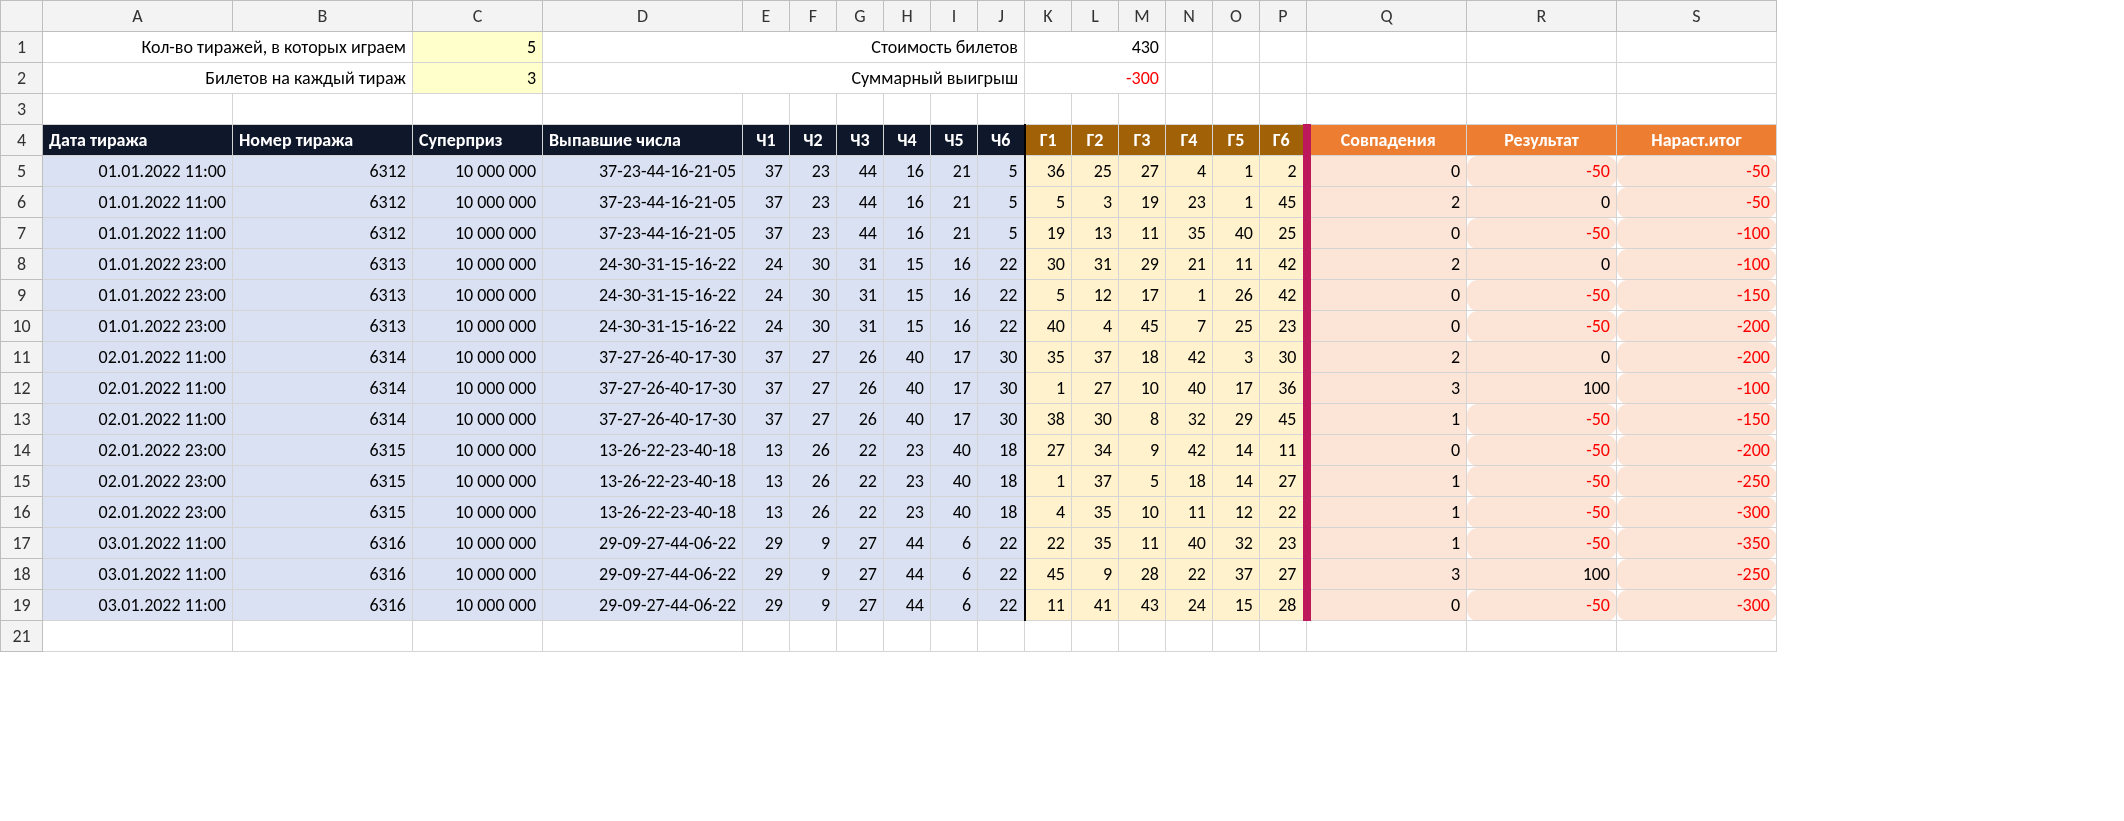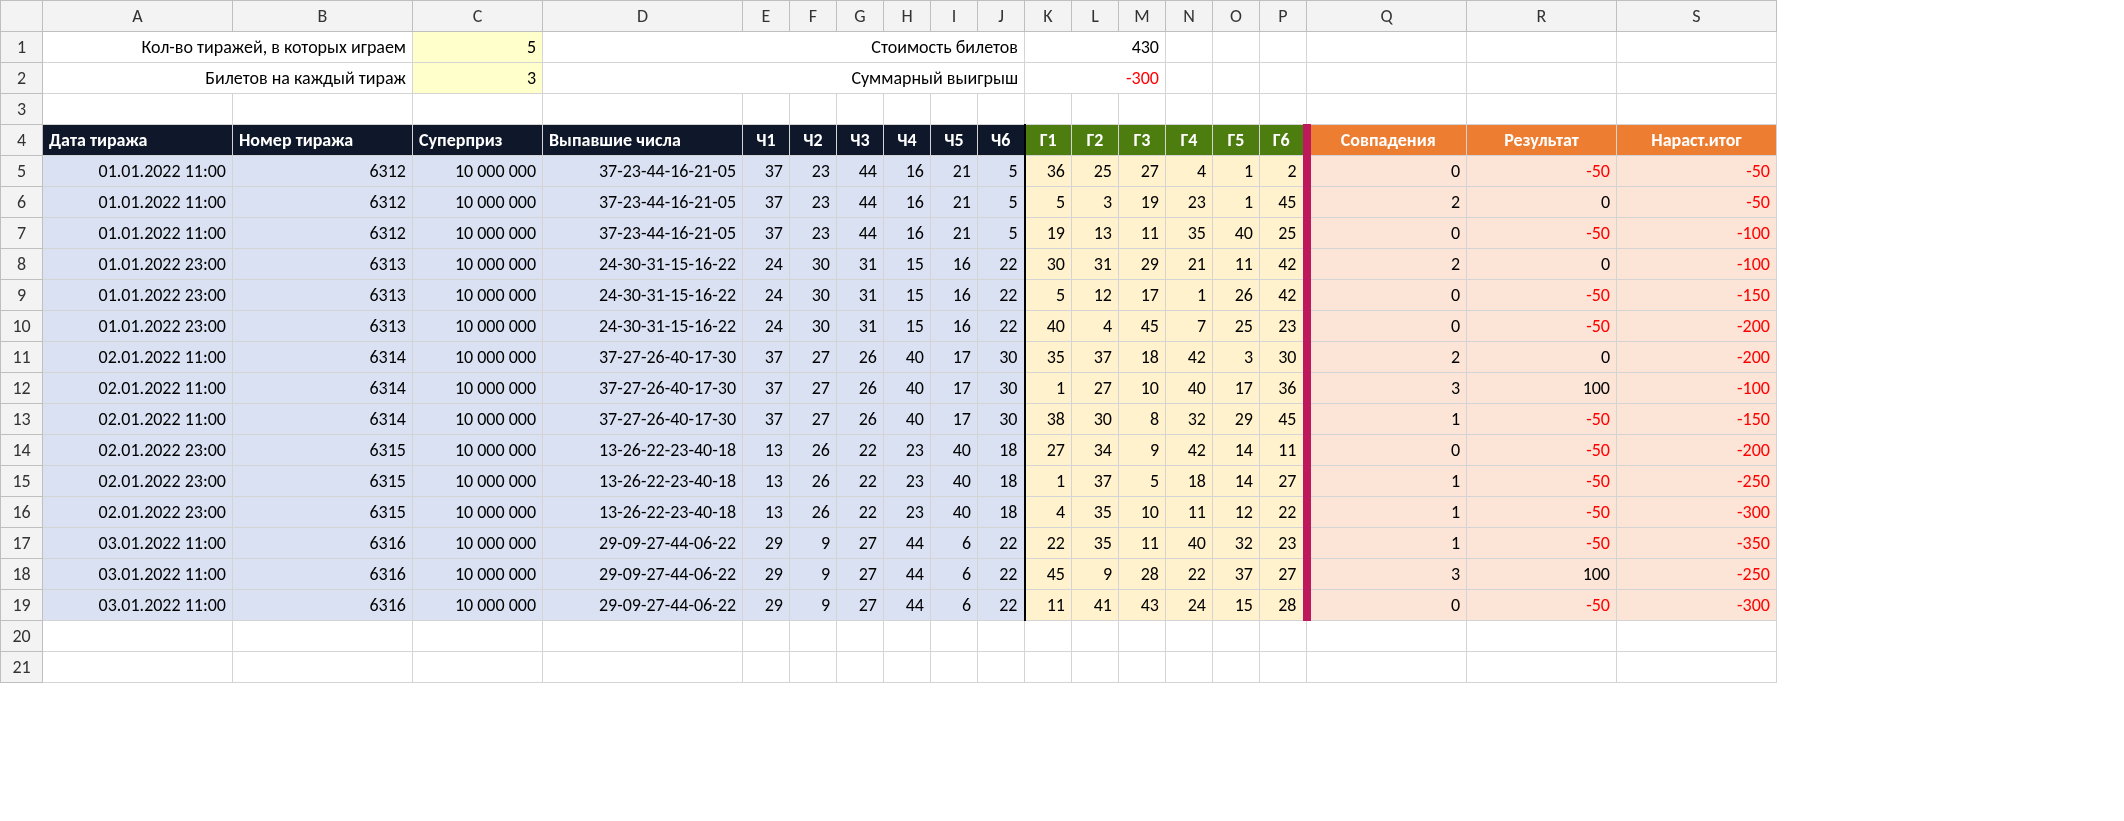--- a/index.html
+++ b/index.html
@@ -52,35 +52,35 @@
   .center { text-align: center; margin-left: 19px; }
   .yellow { background: #ffffcc; }
   .hdr-blue {
     background: #0f172a;
     color: #fff;
     font-weight: bold;
     text-align: left;
   }
   .hdr-blue.center { text-align: center; }
   .hdr-gold {
-    background: #4d7c0f;
+    background: #a16207;
     color: #fff;
     font-weight: bold;
     text-align: center;
   }
   .hdr-orange {
     background: #ed7d31;
     color: #fff;
     font-weight: bold;
     text-align: center;
   }
   .data-blue { background: #d9e1f2; }
   .data-gold { background: #fff2cc; }
   .data-orange { background: #fce4d6; }
-  .neg { color: #ff0000; }
+  .neg { color: #ff0000; border-radius: 11px; }
   .b-left { border-left: 2px solid #000; }
   .b-right-thick { border-right: 8px solid #be185d; }
   
   .cA{width:190px}.cB{width:180px}.cC{width:130px}.cD{width:200px}
   .cE,.cF,.cG,.cH,.cI,.cJ{width:47px}
   .cK,.cL,.cM,.cN,.cO,.cP{width:47px}
   .cQ{width:160px}.cR{width:150px}.cS{width:160px}
 </style>
 </head>
 <body>
@@ -530,42 +530,20 @@
           <td class="data-gold right ">41</td>
           <td class="data-gold right ">43</td>
           <td class="data-gold right ">24</td>
           <td class="data-gold right ">15</td>
           <td class="data-gold right  b-right-thick">28</td>
     <td class="data-orange right">0</td>
     <td class="data-orange right neg">-50</td>
     <td class="data-orange right neg">-300</td>
   </tr>
         <tr>
-          <th class="row-hdr">20</th>
-          <td></td>
-          <td></td>
-          <td></td>
-          <td></td>
-          <td></td>
-          <td></td>
-          <td></td>
-          <td></td>
-          <td></td>
-          <td></td>
-          <td></td>
-          <td></td>
-          <td></td>
-          <td></td>
-          <td></td>
-          <td></td>
-          <td></td>
-          <td></td>
-          <td></td>
-        </tr>
-        <tr>
           <th class="row-hdr">21</th>
           <td></td>
           <td></td>
           <td></td>
           <td></td>
           <td></td>
           <td></td>
           <td></td>
           <td></td>
           <td></td>

